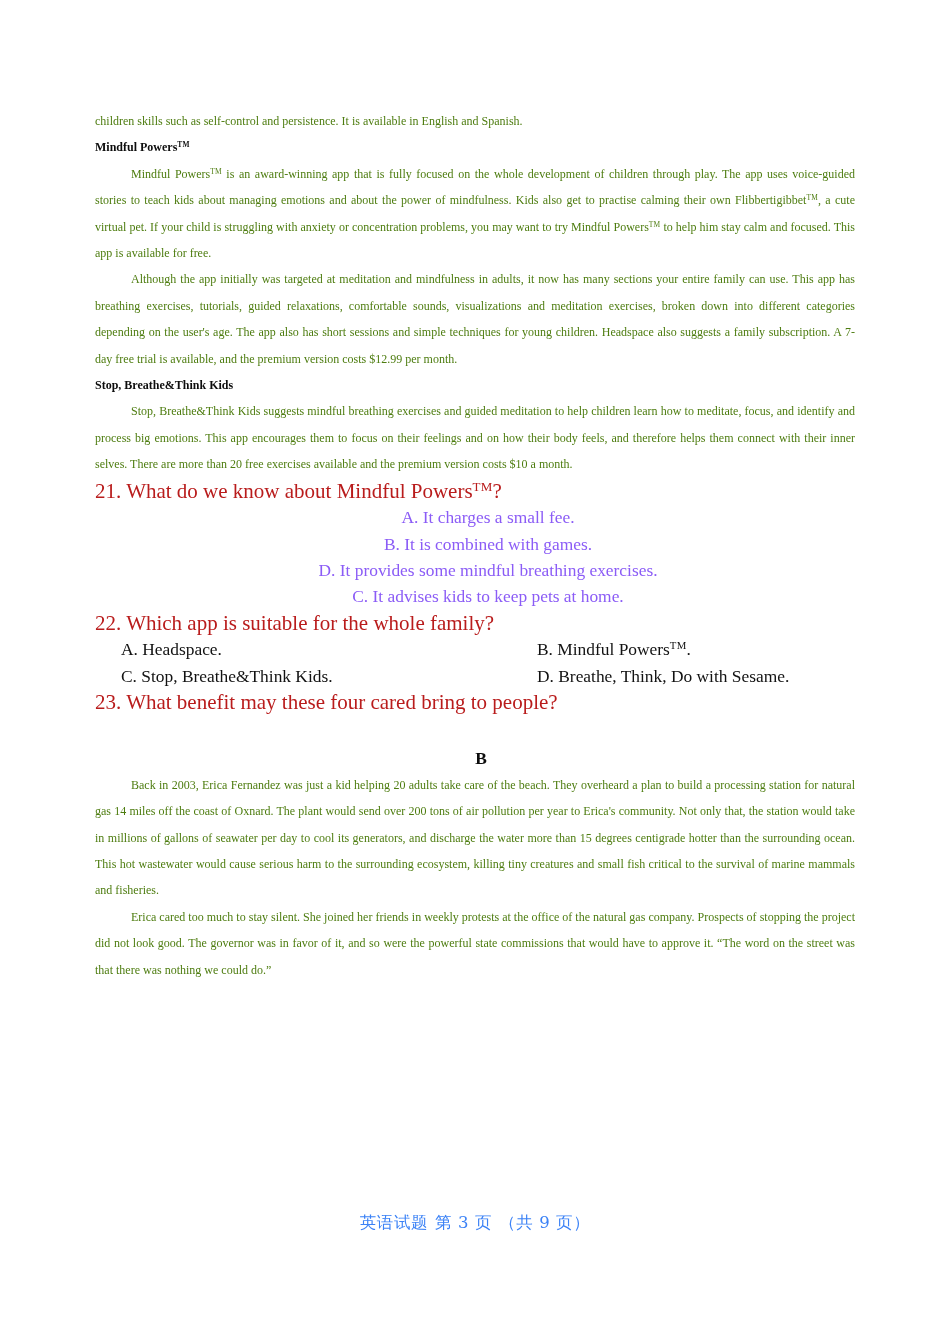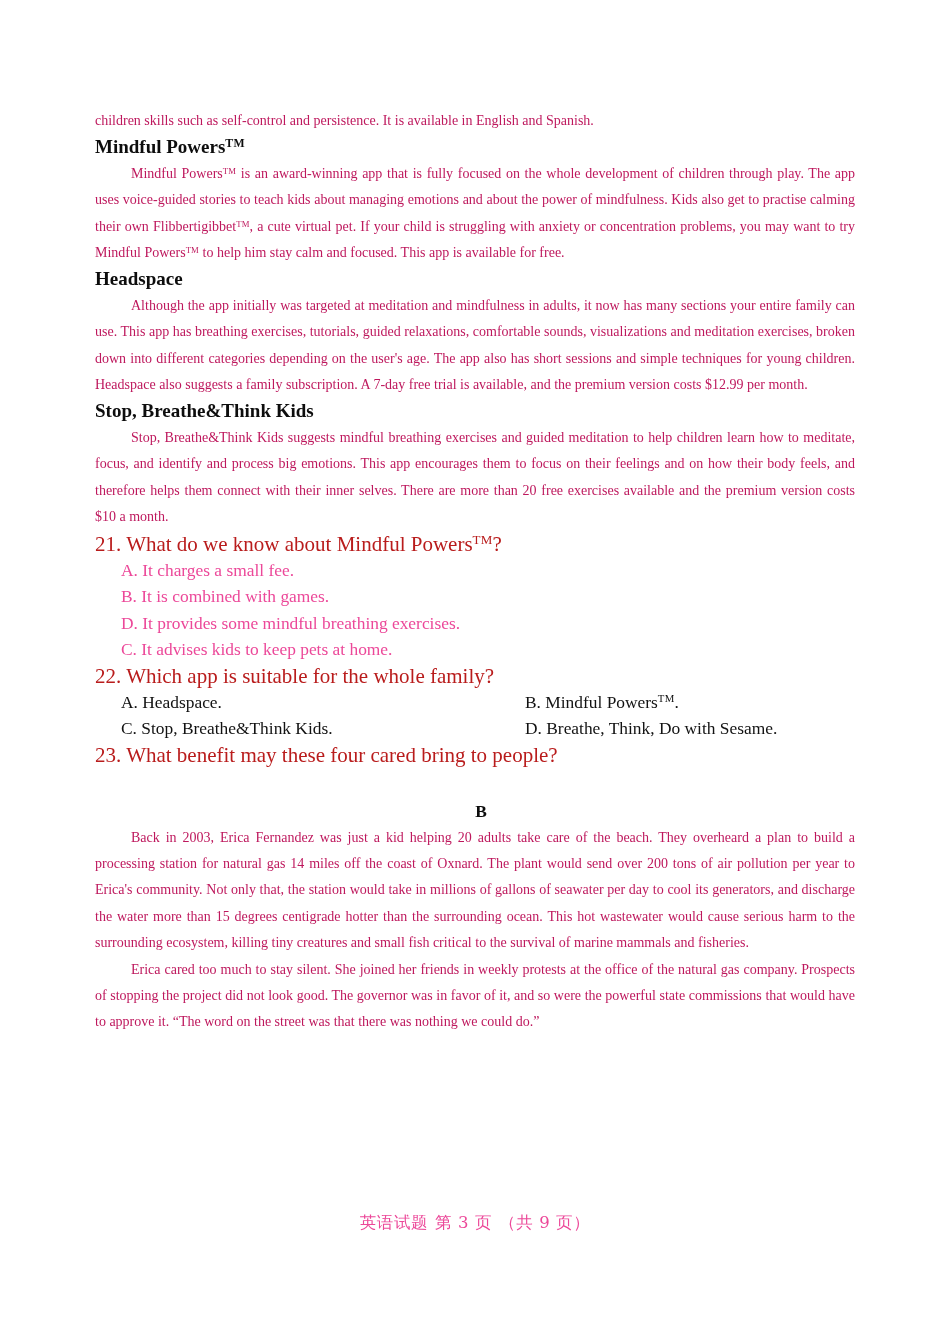--- a/index.html
+++ b/index.html
@@ -19,33 +19,33 @@
 
   .page {
     position: absolute;
     left: 95px;
     top: 108px;
     width: 760px;
   }
 
   
   .para {
-    font-size: 14px;
+    font-size: 12px;
     line-height: 26.4px;
     text-align: justify;
     text-justify: inter-word;
     margin: 0;
-    color: #be185d;
+    color: #4d7c0f;
     -webkit-font-smoothing: antialiased;
   }
   .para.indent { text-indent: 36px; }
   .para.flush  { text-indent: 0; }
 
   .app-heading {
-    font-size: 19px;
+    font-size: 12px;
     line-height: 26.4px;
     font-weight: bold;
     margin: 0;
     color: #0d0d0d;
   }
 
   sup.tm {
     font-size: 0.62em;
     vertical-align: 0.52em;
     line-height: 0;
@@ -58,26 +58,27 @@
     line-height: 26.4px;
     margin: 0;
     color: #b91c1c;
     font-family: Liberation Serif, serif;
   }
   .opt-list-single .opt {
     font-size: 17.4px;
     line-height: 26.4px;
     margin: 0;
     padding-left: 26px;
-    color: #ec4899;
+    color: #8b5cf6;
+    text-align: center;
   }
   .opt-grid {
     display: grid;
     grid-template-columns: 400px 1fr;
-    column-gap: 4px;
+    column-gap: 16px;
   }
   .opt-grid .opt {
     font-size: 17.4px;
     line-height: 26.4px;
     margin: 0;
     padding-left: 26px;
     color: #121212;
   }
 
   
@@ -94,37 +95,36 @@
 
   
   .footer {
     position: absolute;
     left: 0;
     right: 0;
     top: 1212px;
     text-align: center;
     font-size: 16.5px;
     letter-spacing: 0.6px;
-    color: #ec4899;
+    color: #3b82f6;
     font-family: "DejaVu Serif", "Liberation Serif", serif;
   }
   .footer .sp { display: inline-block; width: 7px; }
 </style>
 </head>
 <body>
 
 <div class="page">
 
   <p class="para flush">children skills such as self-control and persistence. It is available in English and Spanish.</p>
 
   <h3 class="app-heading"><span>Mindful Powers</span><sup class="tm">TM</sup></h3>
 
   <p class="para indent"><span>Mindful Powers</span><sup class="tm">TM</sup><span> is an award-winning app that is fully focused on the whole development of children through play. The app uses voice-guided stories to teach kids about managing emotions and about the power of mindfulness. Kids also get to practise calming their own Flibbertigibbet</span><sup class="tm">TM</sup><span>, a cute virtual pet. If your child is struggling with anxiety or concentration problems, you may want to try Mindful Powers</span><sup class="tm">TM</sup><span> to help him stay calm and focused. This app is available for free.</span></p>
 
-  <h3 class="app-heading">Headspace</h3>
 
   <p class="para indent">Although the app initially was targeted at meditation and mindfulness in adults, it now has many sections your entire family can use. This app has breathing exercises, tutorials, guided relaxations, comfortable sounds, visualizations and meditation exercises, broken down into different categories depending on the user's age. The app also has short sessions and simple techniques for young children. Headspace also suggests a family subscription. A 7-day free trial is available, and the premium version costs $12.99 per month.</p>
 
   <h3 class="app-heading">Stop, Breathe&amp;Think Kids</h3>
 
   <p class="para indent">Stop, Breathe&amp;Think Kids suggests mindful breathing exercises and guided meditation to help children learn how to meditate, focus, and identify and process big emotions. This app encourages them to focus on their feelings and on how their body feels, and therefore helps them connect with their inner selves. There are more than 20 free exercises available and the premium version costs $10 a month.</p>
 
   <div>
     <p class="question"><span>21.</span> <span>What do we know about Mindful Powers</span><sup class="tm">TM</sup><span>?</span></p>
     <div class="opt-list-single">

